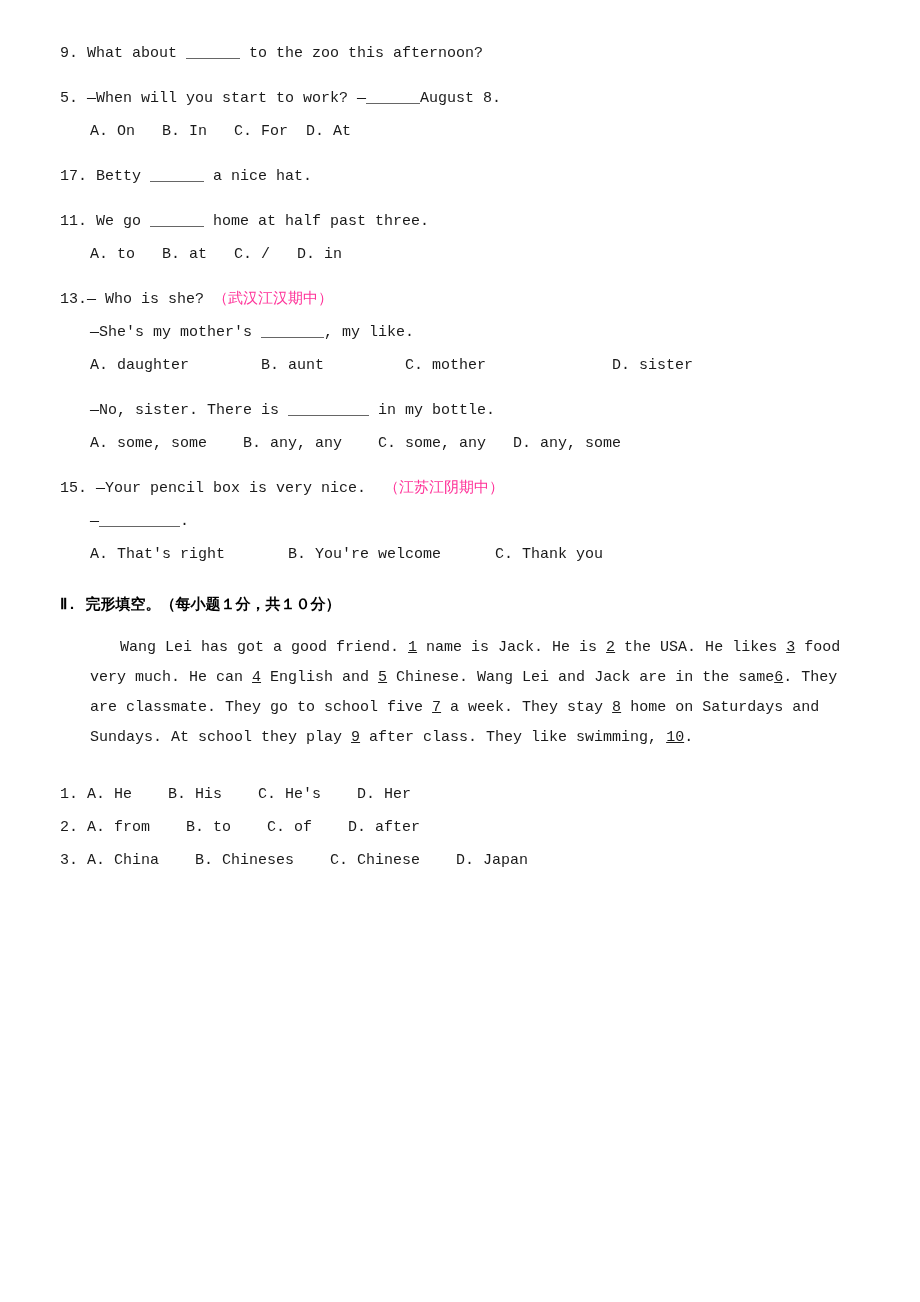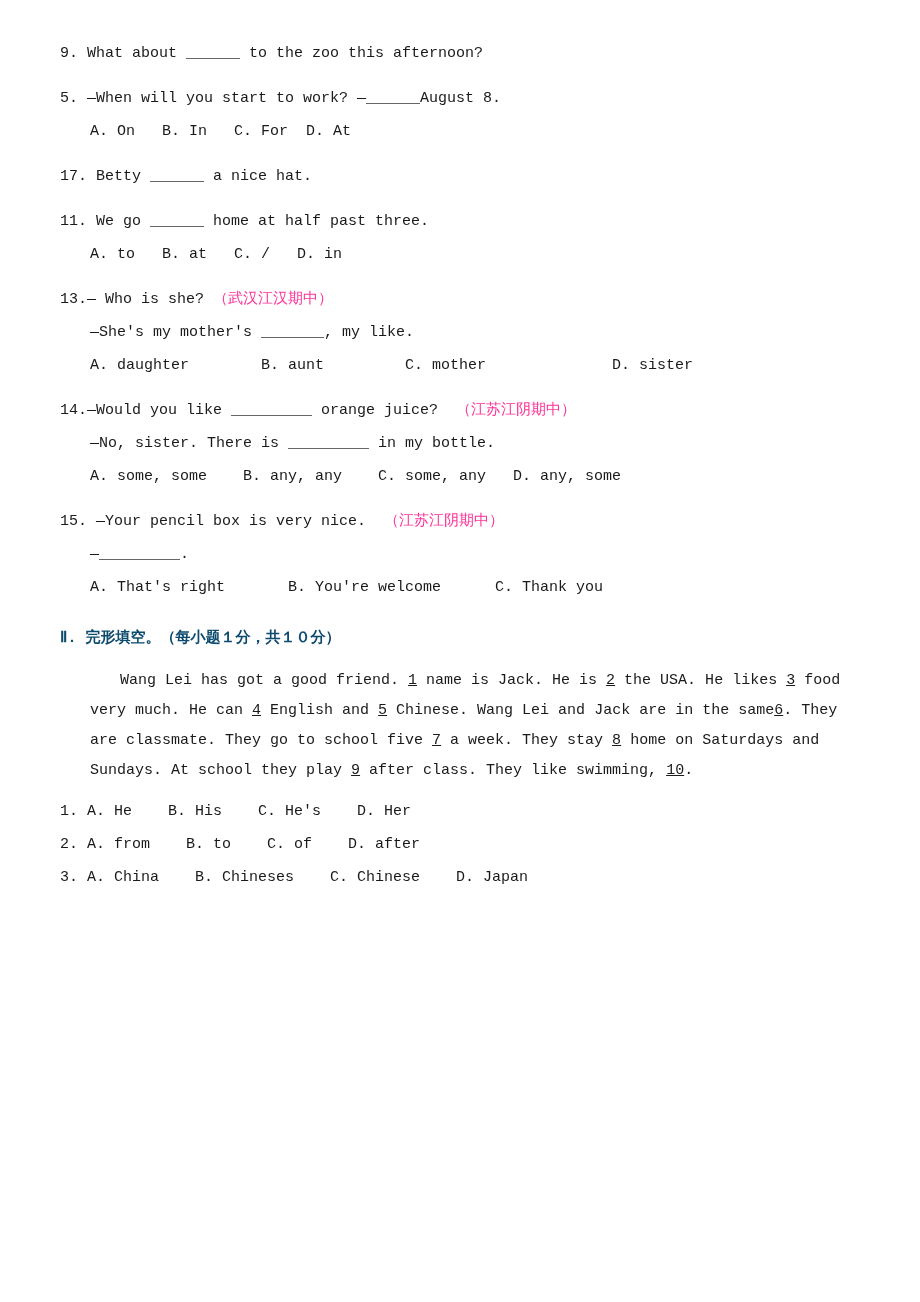--- a/index.html
+++ b/index.html
@@ -24,28 +24,28 @@
       margin-bottom: 6px;
     }
     .options-line {
       padding-left: 30px;
       margin-bottom: 4px;
     }
     .highlight-pink {
       color: #ff3399;
     }
     .section-header {
-      color: #0c4a6e;
+      color: #000000;
       font-weight: bold;
       margin: 24px 0 14px 0;
       font-family: 'Courier New', Courier, monospace;
       font-size: 15px;
     }
     .passage-block {
-      margin-bottom: 12px;
+      margin-bottom: 28px;
       line-height: 2.0;
       padding-left: 2em;
       text-indent: 2em;
     }
     .sub-question-block {
       margin-bottom: 6px;
     }
     .indent {
       padding-left: 30px;
     }
@@ -89,23 +89,20 @@
   </div>
   <div class="question-line indent">
     —She's my mother's _______, my like.
   </div>
   <div class="options-line">
     A. daughter &nbsp;&nbsp;&nbsp;&nbsp;&nbsp;&nbsp; B. aunt &nbsp;&nbsp;&nbsp;&nbsp;&nbsp;&nbsp;&nbsp; C. mother &nbsp;&nbsp;&nbsp;&nbsp;&nbsp;&nbsp;&nbsp;&nbsp;&nbsp;&nbsp;&nbsp;&nbsp; D. sister
   </div>
 </div>
 
 <div class="question-block">
-  <div class="question-line">
-    14.—Would you like _________ orange juice? &nbsp;<span class="highlight-pink">（江苏江阴期中）</span>
-  </div>
   <div class="question-line indent">
     —No, sister. There is _________ in my bottle.
   </div>
   <div class="options-line">
     A. some, some &nbsp;&nbsp; B. any, any &nbsp;&nbsp; C. some, any &nbsp; D. any, some
   </div>
 </div>
 
 <div class="question-block">
   <div class="question-line">

